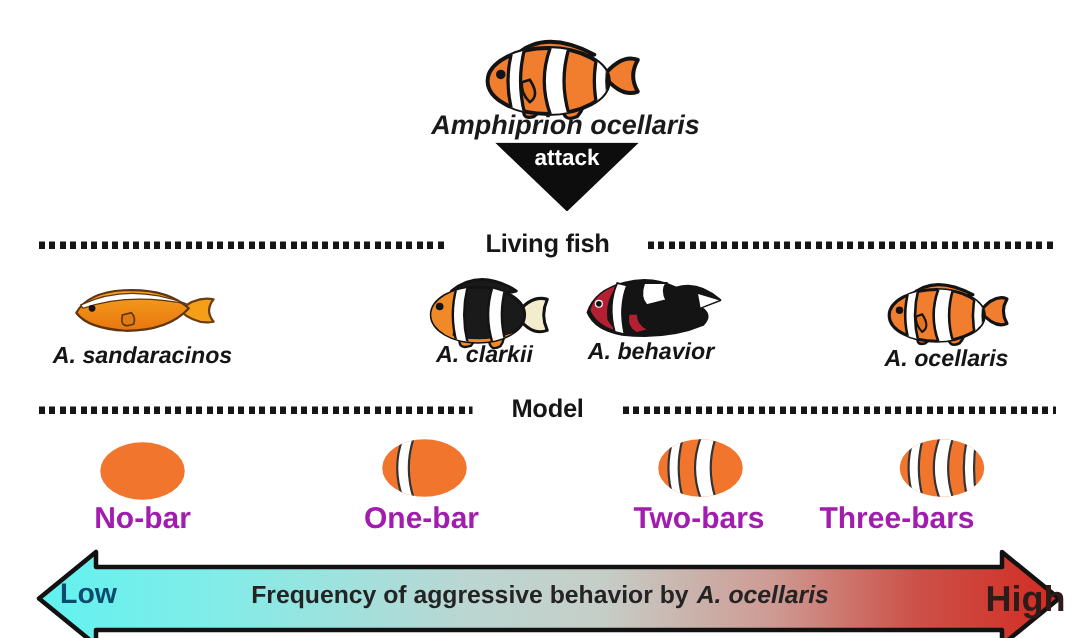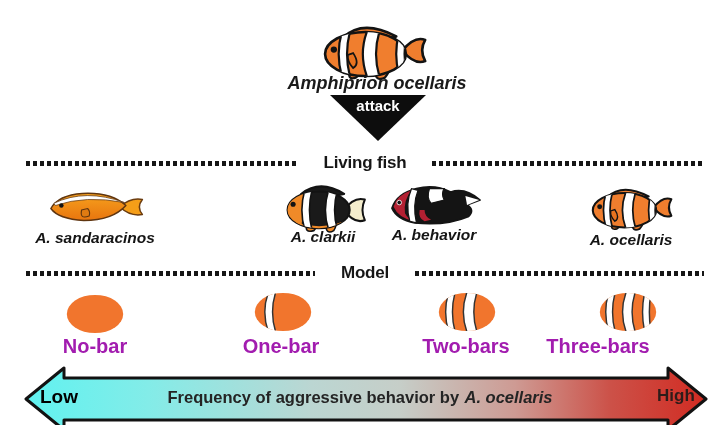--- a/index.html
+++ b/index.html
@@ -43,22 +43,22 @@
   .species-label {
     font-size:15.5px; font-weight:bold; font-style:italic; color:#151515;
     white-space:nowrap;
   }
   .model-label {
     font-size:20px; font-weight:bold; color:#a21caf; white-space:nowrap;
   }
 
   
   #axis-arrow-svg { left:20px; top:348px; }
-  #axis-low  { top:370px; left:40px;  font-size:19px; font-weight:bold; color:#000000; }
-  #axis-high { top:370px; left:657px; font-size:17px; font-weight:bold; color:#2e1c1a; }
+  #axis-low  { top:370px; left:40px;  font-size:19px; font-weight:bold; color:#0c4a6e; }
+  #axis-high { top:370px; left:657px; font-size:24px; font-weight:bold; color:#2e1c1a; }
   #axis-caption {
     top:372px; left:360px; white-space:nowrap;
     font-size:16.5px; font-weight:bold; color:#242424;
   }
   #axis-caption .species { font-style:italic; margin-left:0.33em; }
 </style>
 </head>
 <body>
 
 <svg width="0" height="0" style="position:absolute" aria-hidden="true">

